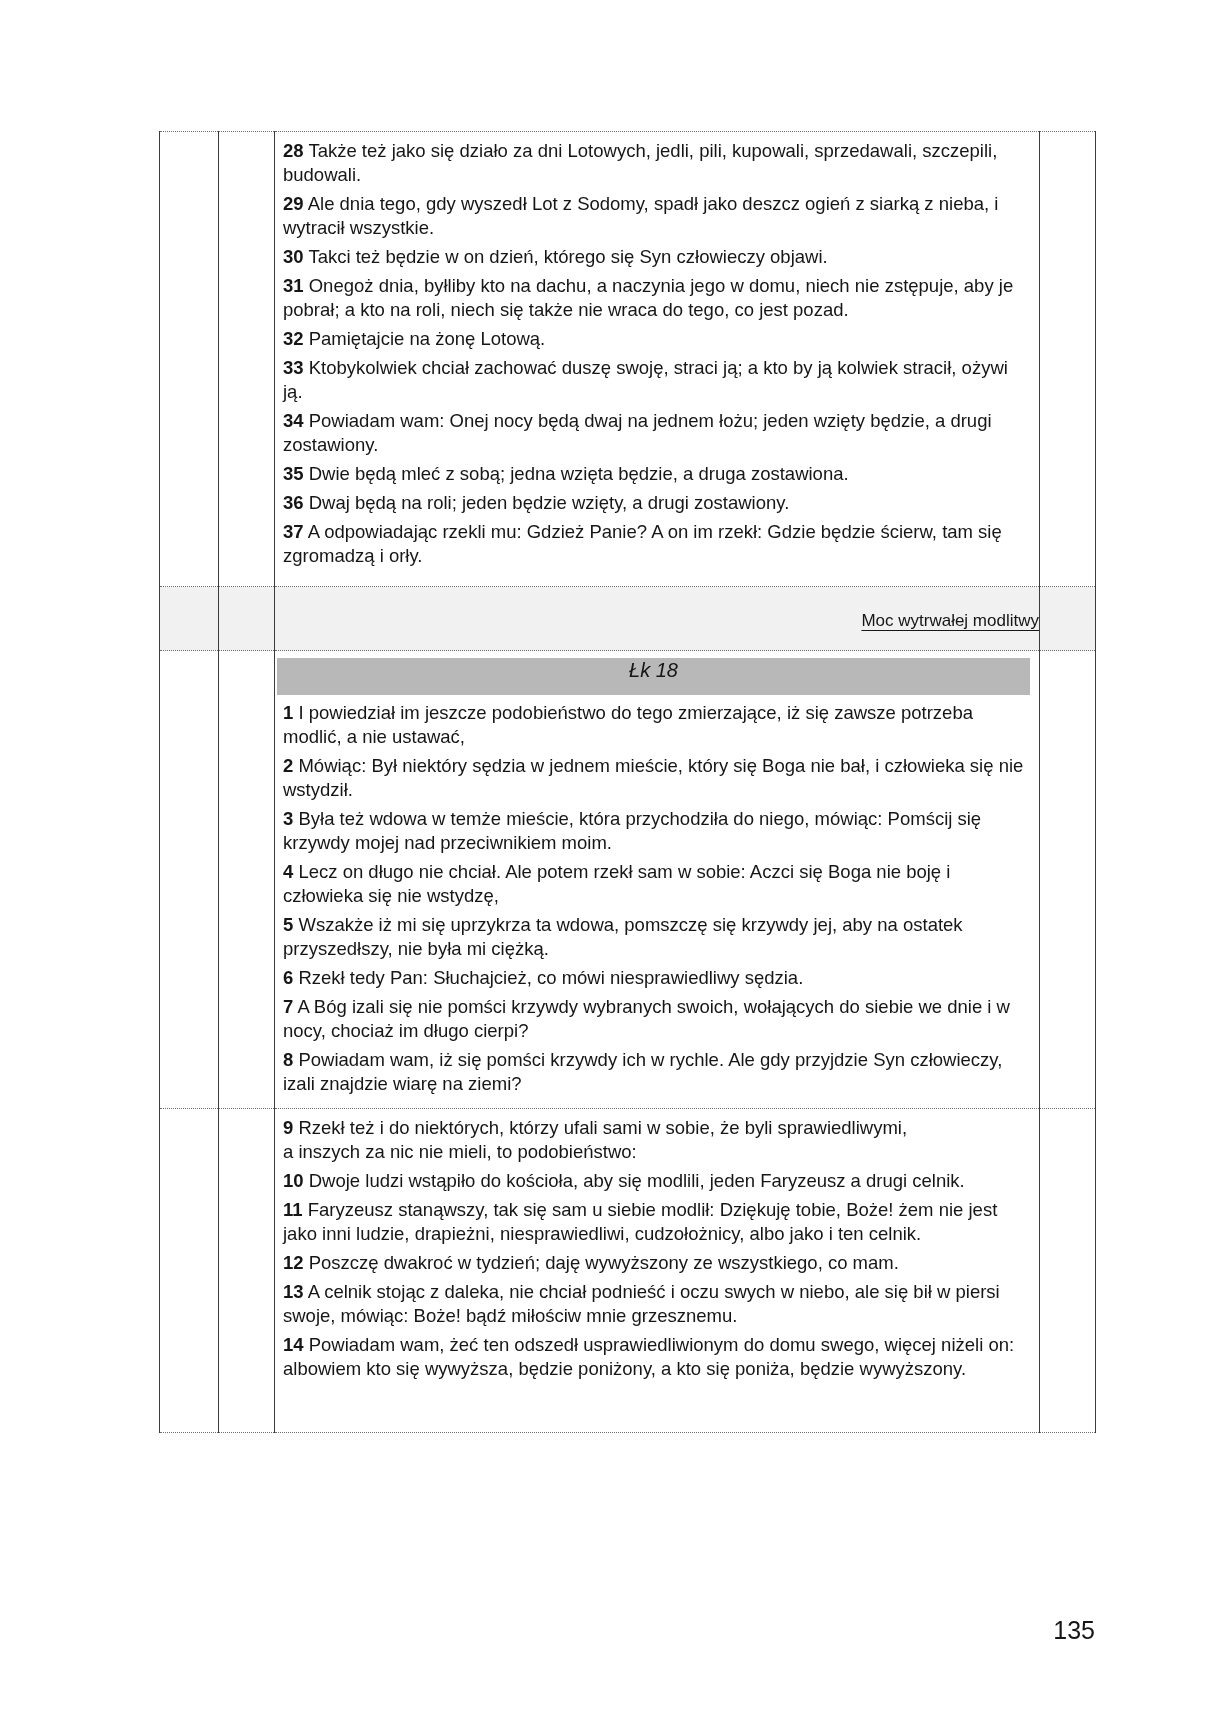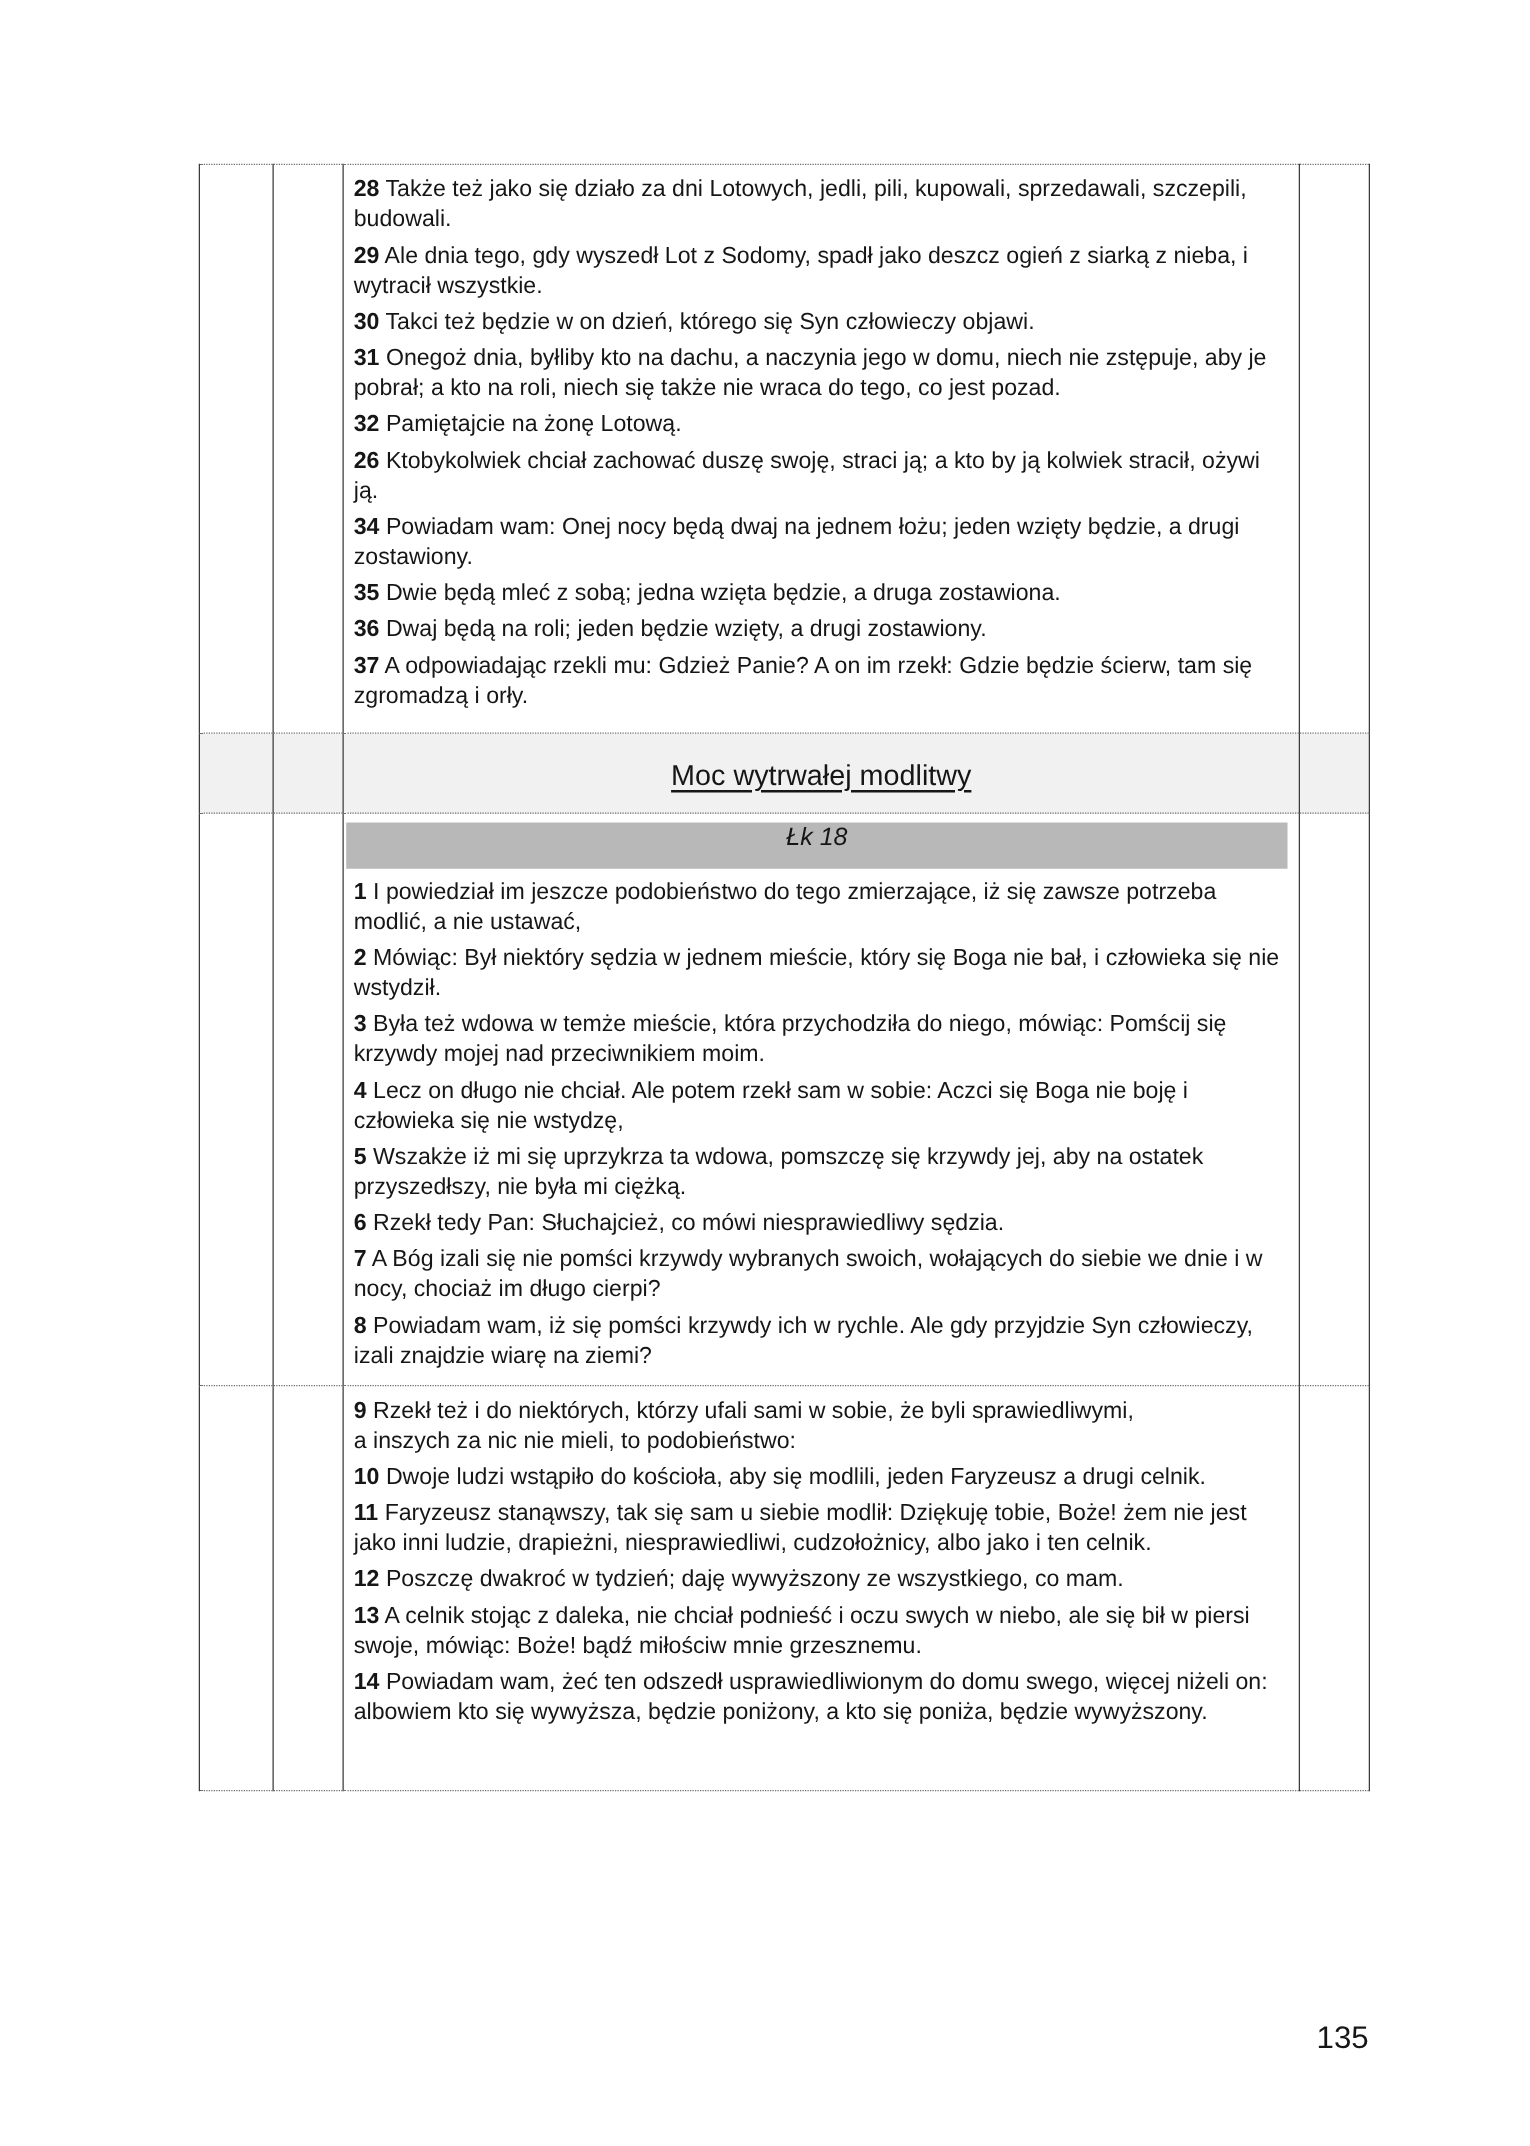--- a/index.html
+++ b/index.html
@@ -52,22 +52,22 @@
   p.verse{
     margin:0 0 5px 0;
     white-space:pre-wrap;
   }
   b.vnum{font-weight:700;}
   tr.heading-row td{
     background:var(--heading-band);
     vertical-align:middle;
   }
   td.heading-cell{
-    text-align:center;
-    font-size:23px;
+    text-align:right;
+    font-size:17px;
     font-weight:400;
     text-decoration:underline;
     text-underline-offset:4px;
     padding-top:4px;
   }
   .chapter-band{
     background:var(--chapter-band);
     margin:0 2px 6px -6px;
     height:37px;
     line-height:25px;
@@ -98,21 +98,21 @@
     <tbody>
       <tr class="r-verses-1">
         <td></td>
         <td></td>
         <td class="text-cell">
             <p class="verse"><b class="vnum">28</b><span> Także też jako się działo za dni Lotowych, jedli, pili, kupowali, sprzedawali, szczepili, budowali.</span></p>
             <p class="verse"><b class="vnum">29</b><span> Ale dnia tego, gdy wyszedł Lot z Sodomy, spadł jako deszcz ogień z siarką z nieba, i wytracił wszystkie.</span></p>
             <p class="verse"><b class="vnum">30</b><span> Takci też będzie w on dzień, którego się Syn człowieczy objawi.</span></p>
             <p class="verse"><b class="vnum">31</b><span> Onegoż dnia, byłliby kto na dachu, a naczynia jego w domu, niech nie zstępuje, aby je pobrał; a kto na roli, niech się także nie wraca do tego, co jest pozad.</span></p>
             <p class="verse"><b class="vnum">32</b><span> Pamiętajcie na żonę Lotową.</span></p>
-            <p class="verse"><b class="vnum">26</b><span> Ktobykolwiek chciał zachować duszę swoję, straci ją; a kto by ją kolwiek stracił, ożywi ją.</span></p>
+            <p class="verse"><b class="vnum">33</b><span> Ktobykolwiek chciał zachować duszę swoję, straci ją; a kto by ją kolwiek stracił, ożywi ją.</span></p>
             <p class="verse"><b class="vnum">34</b><span> Powiadam wam: Onej nocy będą dwaj na jednem łożu; jeden wzięty będzie, a drugi zostawiony.</span></p>
             <p class="verse"><b class="vnum">35</b><span> Dwie będą mleć z sobą; jedna wzięta będzie, a druga zostawiona.</span></p>
             <p class="verse"><b class="vnum">36</b><span> Dwaj będą na roli; jeden będzie wzięty, a drugi zostawiony.</span></p>
             <p class="verse"><b class="vnum">37</b><span> A odpowiadając rzekli mu: Gdzież Panie? A on im rzekł: Gdzie będzie ścierw, tam się zgromadzą i orły.</span></p>
           </td>
         <td></td>
       </tr>
 
       <tr class="r-heading-1 heading-row">
         <td></td>

